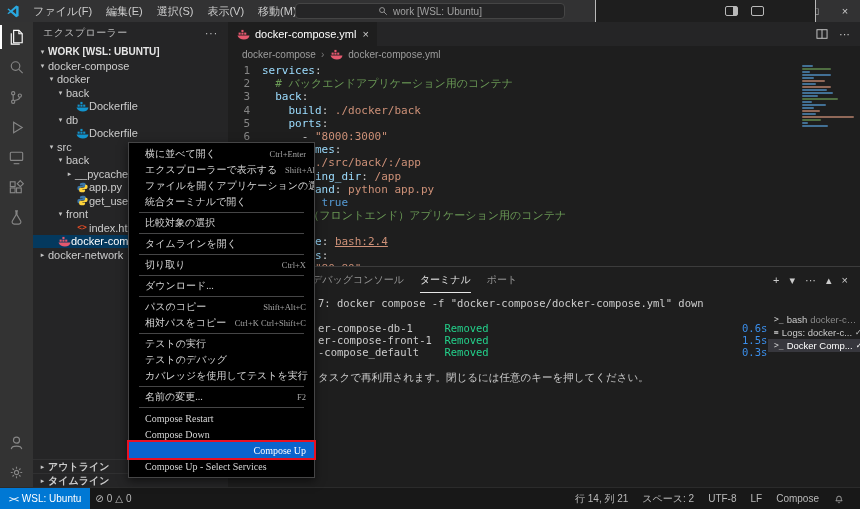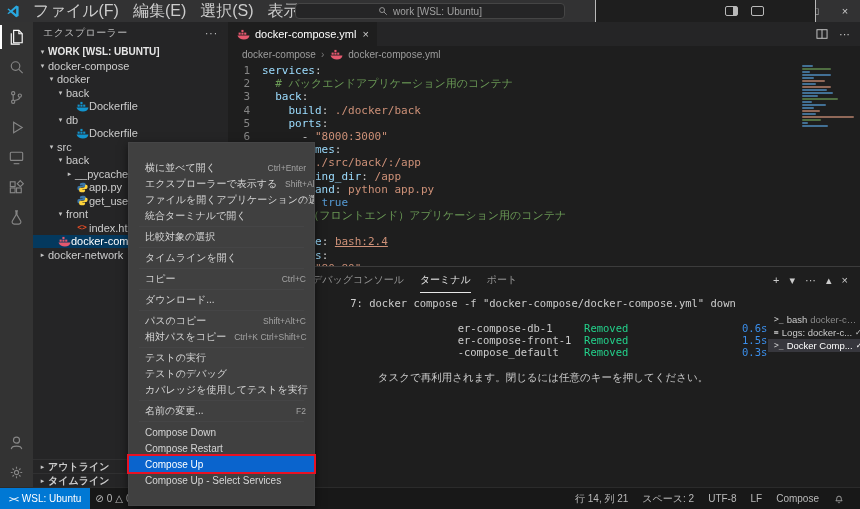--- a/index.html
+++ b/index.html
@@ -4,21 +4,21 @@
 <style>
   * { margin:0; padding:0; box-sizing:border-box; }
   html,body { width:860px; height:509px; overflow:hidden; }
   body { font-family:"Liberation Sans","DejaVu Sans",sans-serif; background:#1e1e1e; color:#cccccc; font-size:11px; }
   .window { position:relative; width:860px; height:509px; display:flex; flex-direction:column; overflow:hidden; background:#1e1e1e; }
 
   
   .titlebar { height:22px; background:#323233; display:flex; align-items:center; flex:0 0 22px; position:relative; }
   .tb-logo { width:26px; display:flex; justify-content:center; }
   .tb-menus { display:flex; height:100%; align-items:center; }
-  .tb-menu { padding:0 7px; font-size:16px; color:#cccccc; height:100%; display:flex; align-items:center; cursor:default; }
+  .tb-menu { padding:0 7px; font-size:11px; color:#cccccc; height:100%; display:flex; align-items:center; cursor:default; }
   .command-center { position:absolute; left:50%; top:3px; transform:translateX(-50%); width:270px; height:16px; background:#252526; border:1px solid #454545; border-radius:4px; display:flex; align-items:center; justify-content:center; gap:5px; color:#a0a0a0; font-size:10px; }
   .tb-right { margin-left:auto; display:flex; align-items:center; height:100%; }
   .tb-ico { width:26px; height:100%; display:flex; align-items:center; justify-content:center; color:#cccccc; }
   .win-ctl { width:30px; height:100%; display:flex; align-items:center; justify-content:center; font-size:11px; color:#cccccc; }
   .lay-ico { width:13px; height:10px; border:1px solid #b9b9b9; border-radius:2px; position:relative; }
   .lay-ico.side::before { content:""; position:absolute; left:0; top:0; bottom:0; width:4px; background:#b9b9b9; }
   .lay-ico.panel::before { content:""; position:absolute; left:0; right:0; bottom:0; height:3px; background:#b9b9b9; }
   .lay-ico.right::before { content:""; position:absolute; right:0; top:0; bottom:0; width:4px; background:#b9b9b9; }
 
   
@@ -65,46 +65,46 @@
 
   
   .panel { height:221px; flex:0 0 221px; border-top:1px solid #3c3c3c; background:#1e1e1e; display:flex; flex-direction:column; }
   .panel-header { height:26px; flex:0 0 26px; display:flex; align-items:center; padding:0 12px; gap:16px; }
   .ptab { font-size:10px; color:#969696; height:100%; display:flex; align-items:center; border-bottom:1px solid transparent; cursor:pointer; white-space:nowrap; }
   .ptab.active { color:#e7e7e7; border-bottom-color:#e7e7e7; }
   .panel-actions { margin-left:auto; display:flex; gap:10px; color:#cccccc; font-size:11px; align-items:center; }
   .pa { cursor:pointer; }
   .panel-body { flex:1; display:flex; min-height:0; }
   .terminal { flex:1; font-family:"DejaVu Sans Mono","Liberation Mono",monospace; font-size:10.5px; line-height:12.3px; padding:4px 0 0 12px; min-width:0; }
-  .trow { position:relative; height:12.3px; white-space:pre; padding-left:78px;text-align:center; }
+  .trow { position:relative; height:12.3px; white-space:pre; padding-left:78px; }
   .tfg { color:#cccccc; } .tok { color:#23d18b; }
   .ttime { position:absolute; left:502px; top:0; color:#3b8eea; }
   .termlist { width:92px; flex:0 0 92px; padding-top:20px; font-size:9.5px; }
   .tl-row { display:flex; align-items:center; gap:3px; padding:1px 3px 1px 6px; height:13px; white-space:nowrap; overflow:hidden; color:#cccccc; cursor:pointer; }
   .tl-row.selected { background:#37373d; color:#ffffff; }
   .tl-ico { font-family:"DejaVu Sans Mono",monospace; font-size:8px; color:#cccccc; flex:0 0 auto; }
   .tl-sub { color:#8a8a8a; overflow:hidden; text-overflow:ellipsis; }
   .tl-check { margin-left:auto; font-size:8px; flex:0 0 auto; }
 
   
   .statusbar { height:22px; flex:0 0 22px; background:#181818; border-top:1px solid #2b2b2b; display:flex; align-items:center; font-size:10px; color:#b9b9b9; }
   .sb-remote { height:100%; background:#0078d4; color:#ffffff; display:flex; align-items:center; gap:4px; padding:0 9px; font-size:10px; }
   .sb-remote .rg { font-family:"DejaVu Sans Mono",monospace; font-size:9px; letter-spacing:-1px; }
   .sb-item { display:flex; align-items:center; gap:3px; padding:0 5px; height:100%; cursor:pointer; }
   .sb-left { display:flex; align-items:center; height:100%; }
   .sb-right { margin-left:auto; display:flex; align-items:center; height:100%; padding-right:8px; }
   .sb-right .sb-item { padding:0 7px; }
   .bell svg { width:12px; height:12px; stroke:currentColor; fill:none; stroke-width:1.1; }
 
   
-  .context-menu { position:absolute; left:128px; top:142px; width:187px; background:#404040; border:1px solid #454546; box-shadow:0 3px 9px rgba(0,0,0,.55); padding:17px 0; z-index:60; }
+  .context-menu { position:absolute; left:128px; top:142px; width:187px; background:#000000; border:1px solid #454546; box-shadow:0 3px 9px rgba(0,0,0,.55); padding:3px 0; z-index:60;font-family:Liberation Serif, serif; }
   .menu-item { height:16px; display:flex; align-items:center; justify-content:space-between; padding:0 8px 0 16px; font-size:10px; color:#d5d5d5; white-space:nowrap; overflow:hidden; cursor:pointer; }
   .menu-item .mi-sc { color:#a4a4a4; font-size:8.5px; margin-left:8px; }
   .menu-item.highlight { background:#0a64cd; color:#ffffff; }
-  .menu-item.annotated { outline:2px solid #e81123; outline-offset:0; }
+  .menu-item.annotated { outline:2px solid #e81123; outline-offset:0;justify-content:flex-end; }
   .menu-sep { height:1px; background:#454546; margin:2px 10px; }
 </style>
 </head>
 <body>
 
 <div class="window">
 
   <div class="titlebar">
     <div class="tb-logo">
       <svg width="14" height="14" viewBox="0 0 20 20">
@@ -524,22 +524,22 @@
       <div class="menu-sep"></div>
       <div class="menu-item">
         <span class="mi-label">比較対象の選択</span>
       </div>
       <div class="menu-sep"></div>
       <div class="menu-item">
         <span class="mi-label">タイムラインを開く</span>
       </div>
       <div class="menu-sep"></div>
       <div class="menu-item">
-        <span class="mi-label">コピー</span>
-        <span class="mi-sc">Ctrl+C</span>
+        <span class="mi-label">切り取り</span>
+        <span class="mi-sc">Ctrl+X</span>
       </div>
       <div class="menu-sep"></div>
       <div class="menu-item">
         <span class="mi-label">ダウンロード...</span>
       </div>
       <div class="menu-sep"></div>
       <div class="menu-item">
         <span class="mi-label">パスのコピー</span>
         <span class="mi-sc">Shift+Alt+C</span>
       </div>
@@ -557,24 +557,24 @@
       <div class="menu-item">
         <span class="mi-label">カバレッジを使用してテストを実行</span>
       </div>
       <div class="menu-sep"></div>
       <div class="menu-item">
         <span class="mi-label">名前の変更...</span>
         <span class="mi-sc">F2</span>
       </div>
       <div class="menu-sep"></div>
       <div class="menu-item">
+        <span class="mi-label">Compose Restart</span>
+      </div>
+      <div class="menu-item">
         <span class="mi-label">Compose Down</span>
-      </div>
-      <div class="menu-item">
-        <span class="mi-label">Compose Restart</span>
       </div>
       <div class="menu-item highlight annotated">
         <span class="mi-label">Compose Up</span>
       </div>
       <div class="menu-item">
         <span class="mi-label">Compose Up - Select Services</span>
       </div>
     </div>
 
 </div>

